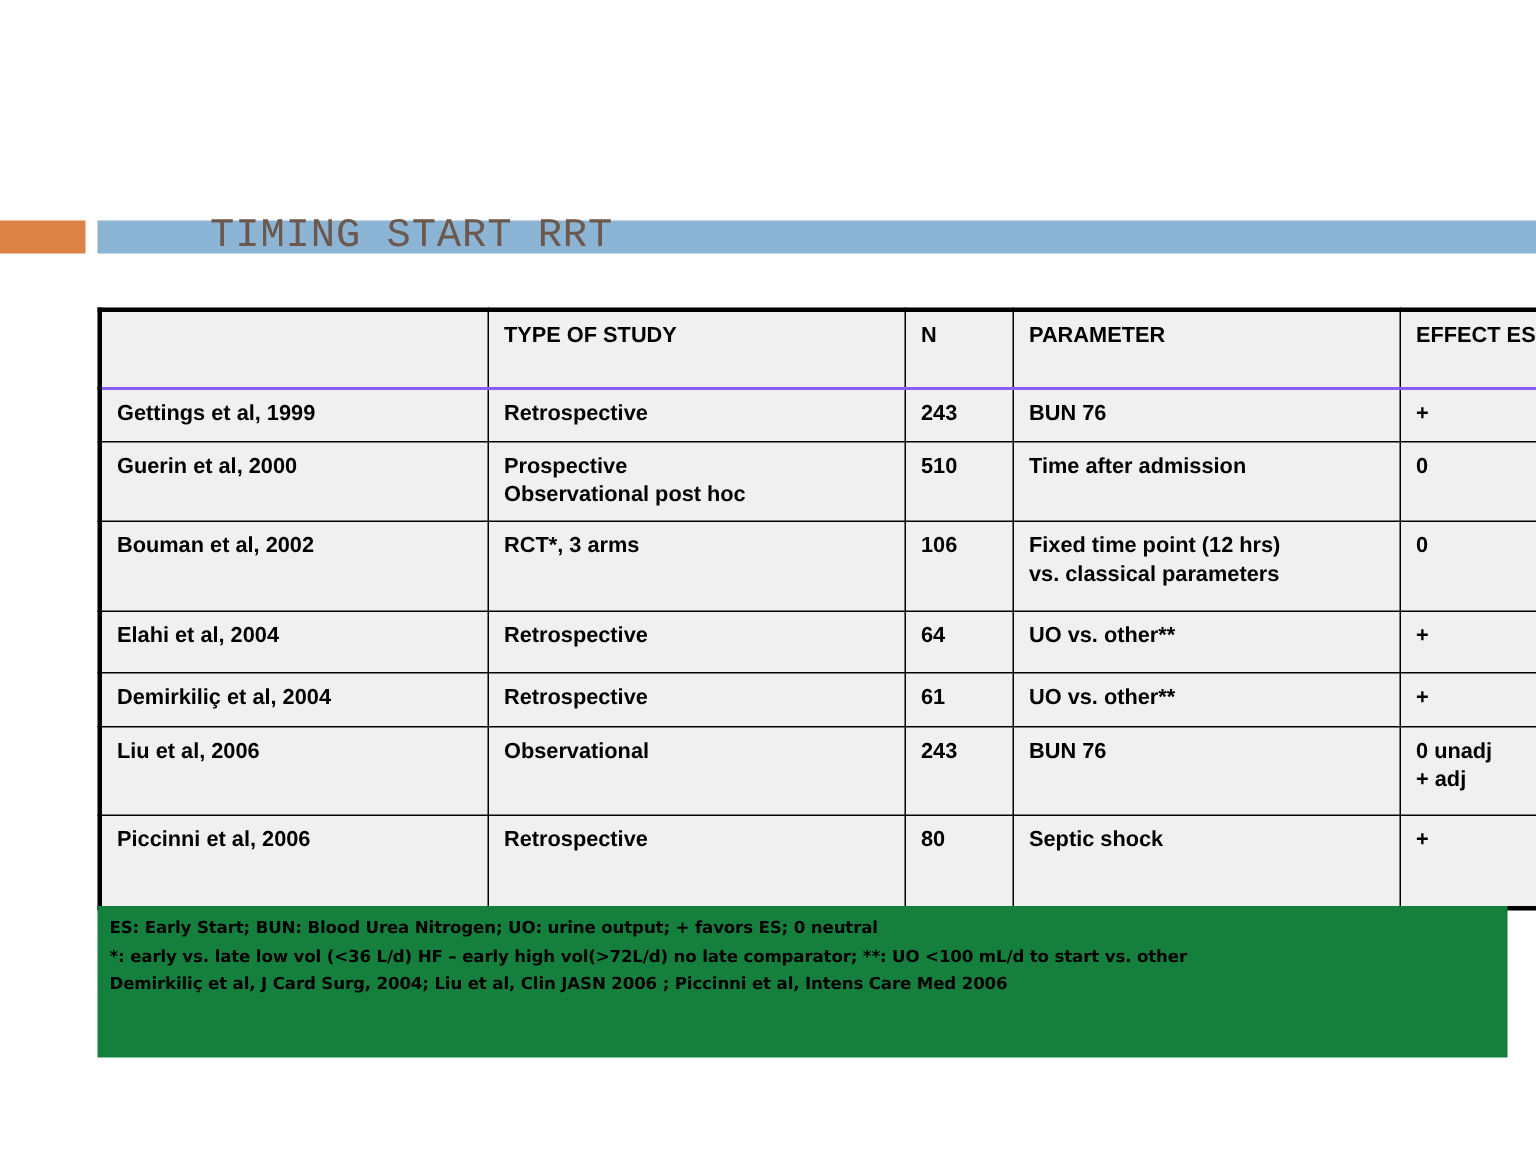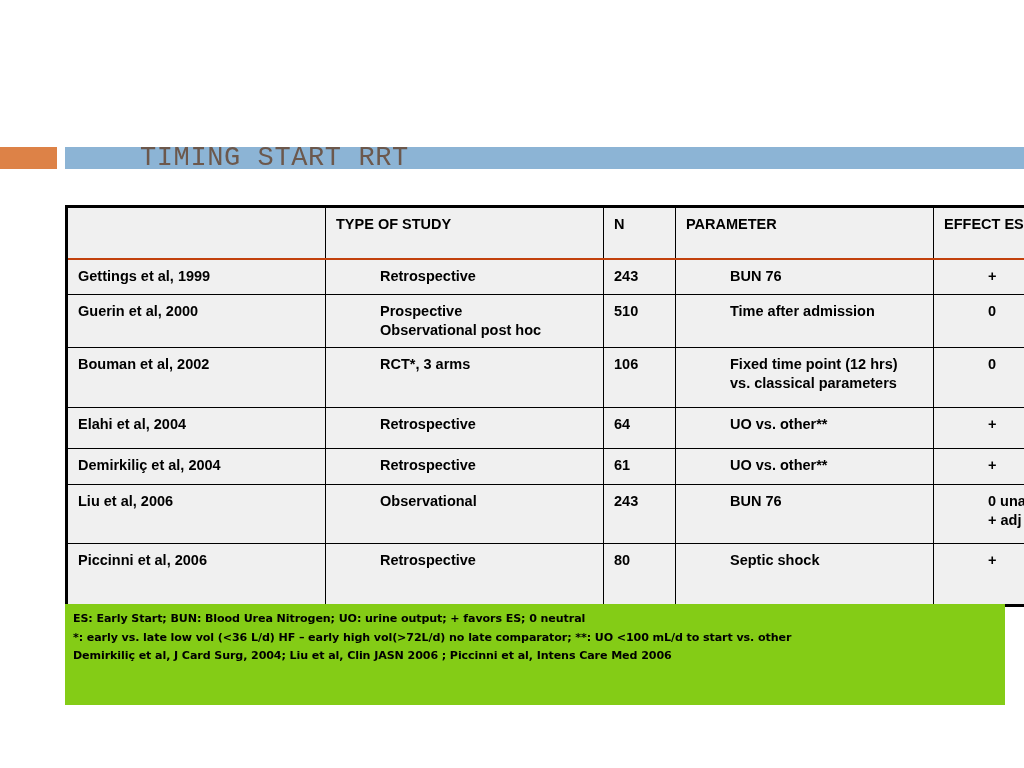--- a/index.html
+++ b/index.html
@@ -68,47 +68,47 @@
     background: #F0F0F0;
     font-family: "Liberation Sans", sans-serif;
     font-size: 14.5px;
     font-weight: bold;
     color: #000000;
     padding: 7px 9px 7px 10px;
     vertical-align: top;
     line-height: 1.32;
   }
   #study-table tr.header-row td {
-    border-bottom: 2px solid #c2410c;
+    border-bottom: 2px solid #8b5cf6;
   }
   .col-study    { width: 238px; }
   .col-type     { width: 258px; }
   .col-n        { width: 52px;  }
   .col-param    { width: 238px; }
   .col-effect   { width: 150px; }
 
   .r-head  td { height: 36px; }
   .r-h34   td { height: 20px; }
   .r-h52   td { height: 38px; }
   .r-h59   td { height: 45px; }
   .r-h40   td { height: 26px; }
   .r-h35   td { height: 21px; }
   .r-h58   td { height: 44px; }
   .r-h60   td { height: 46px; }
 
-  .cell-line { display: block; margin-left: 44px; }
+  .cell-line { display: block; }
 
   
   #footnotes {
     position: absolute;
     left: 65px;
     top: 604px;
     width: 940px;
     height: 101px;
-    background: #84cc16;
+    background: #15803d;
     padding: 6px 8px 14px 8px;
     box-sizing: border-box;
   }
   #footnotes p {
     margin: 0;
     font-family: "DejaVu Sans", sans-serif;
     font-size: 11.1px;
     font-weight: bold;
     color: #000000;
     line-height: 18.5px;

